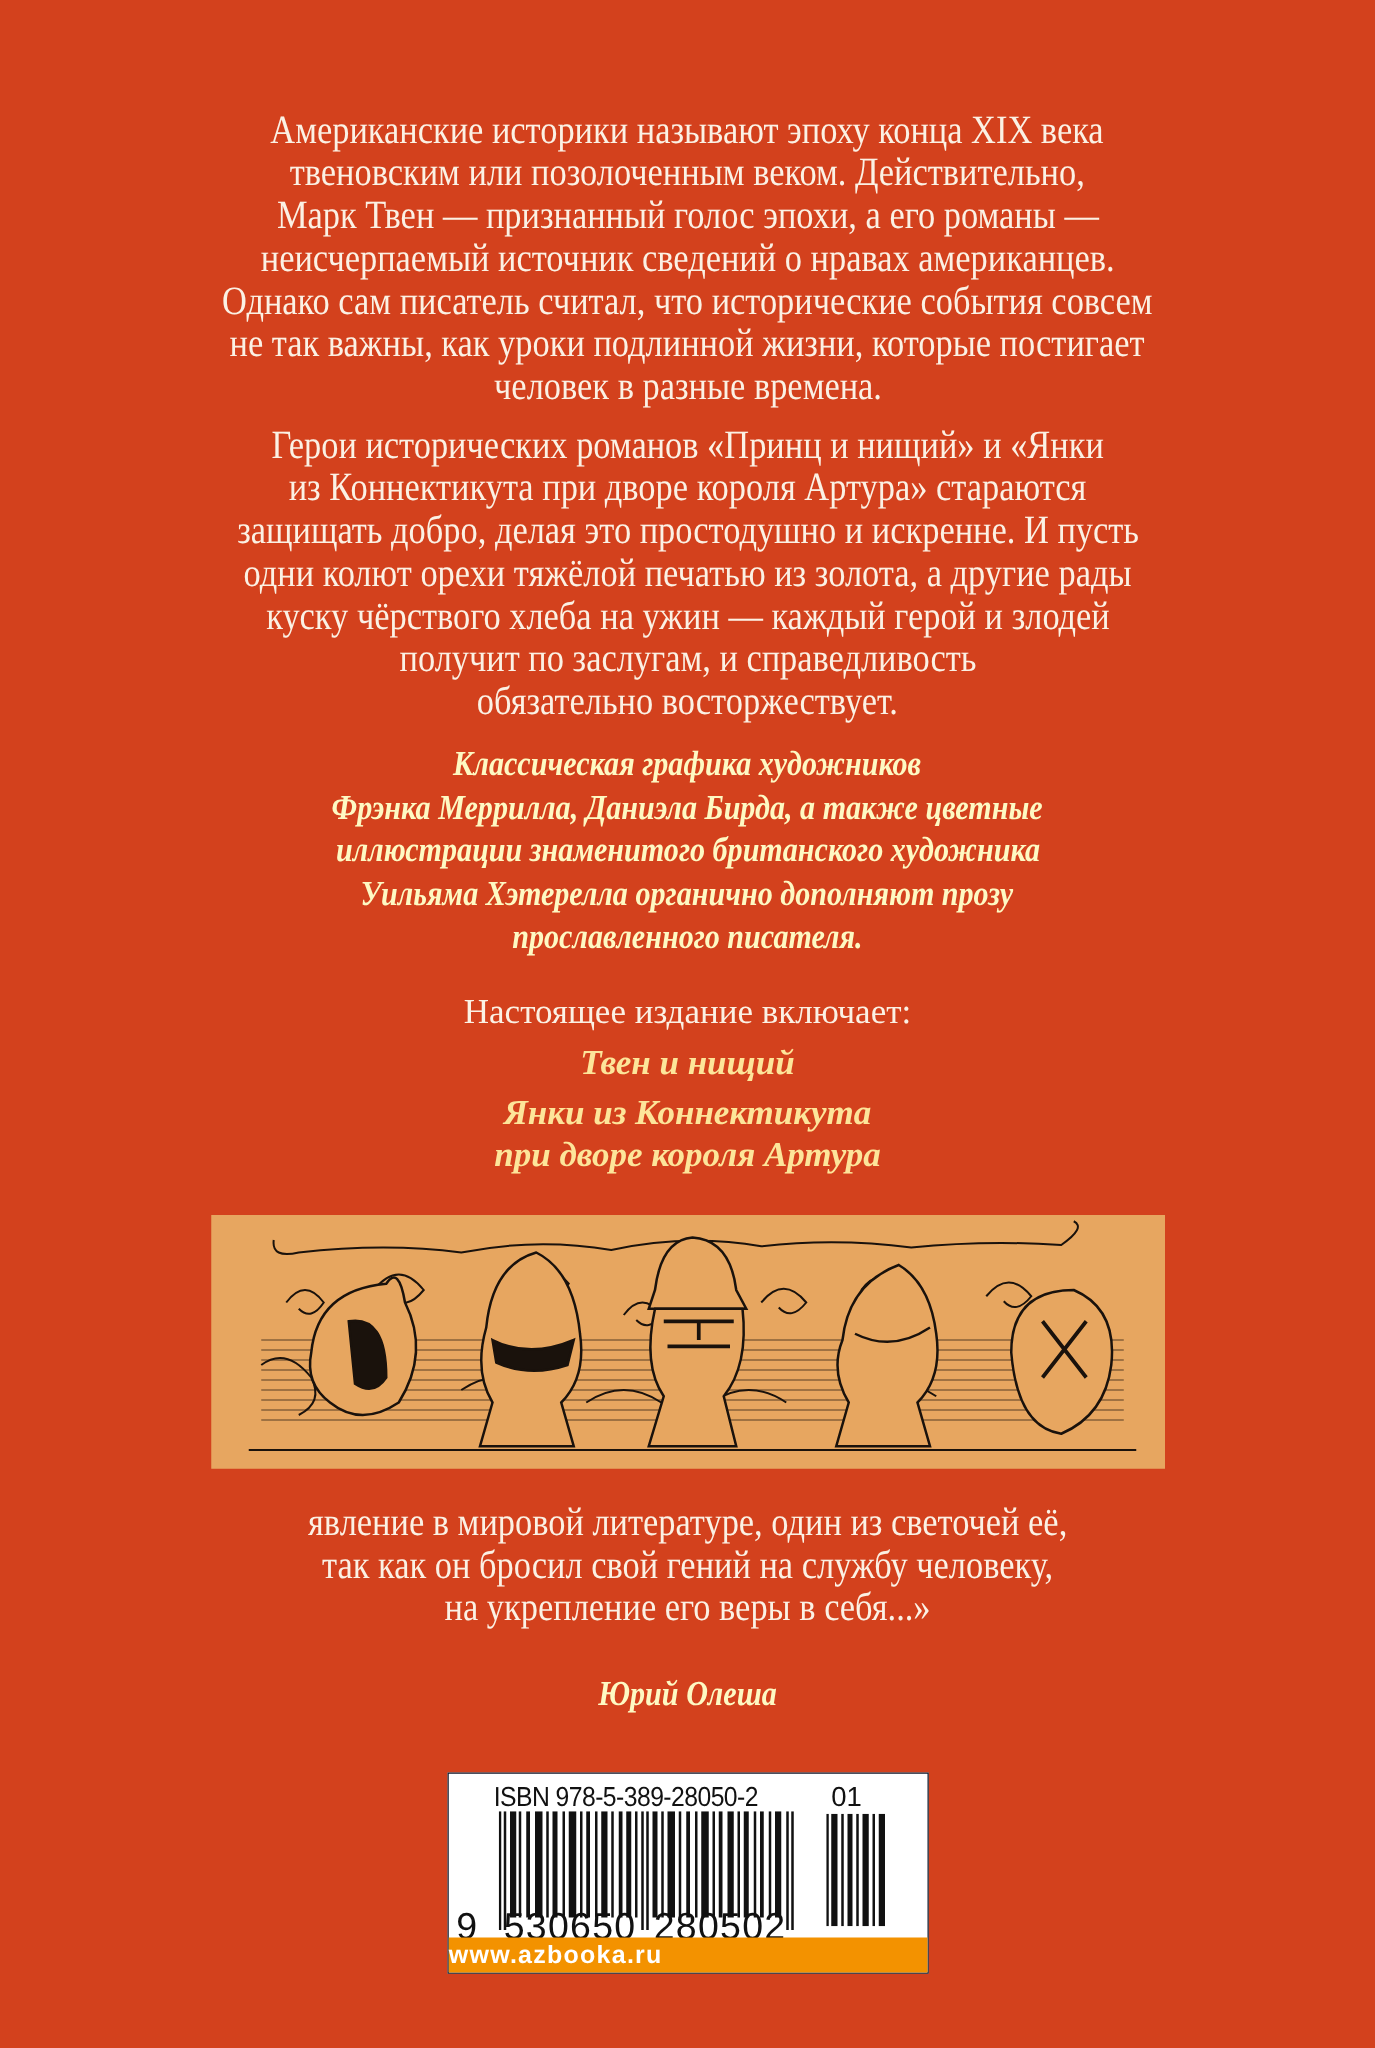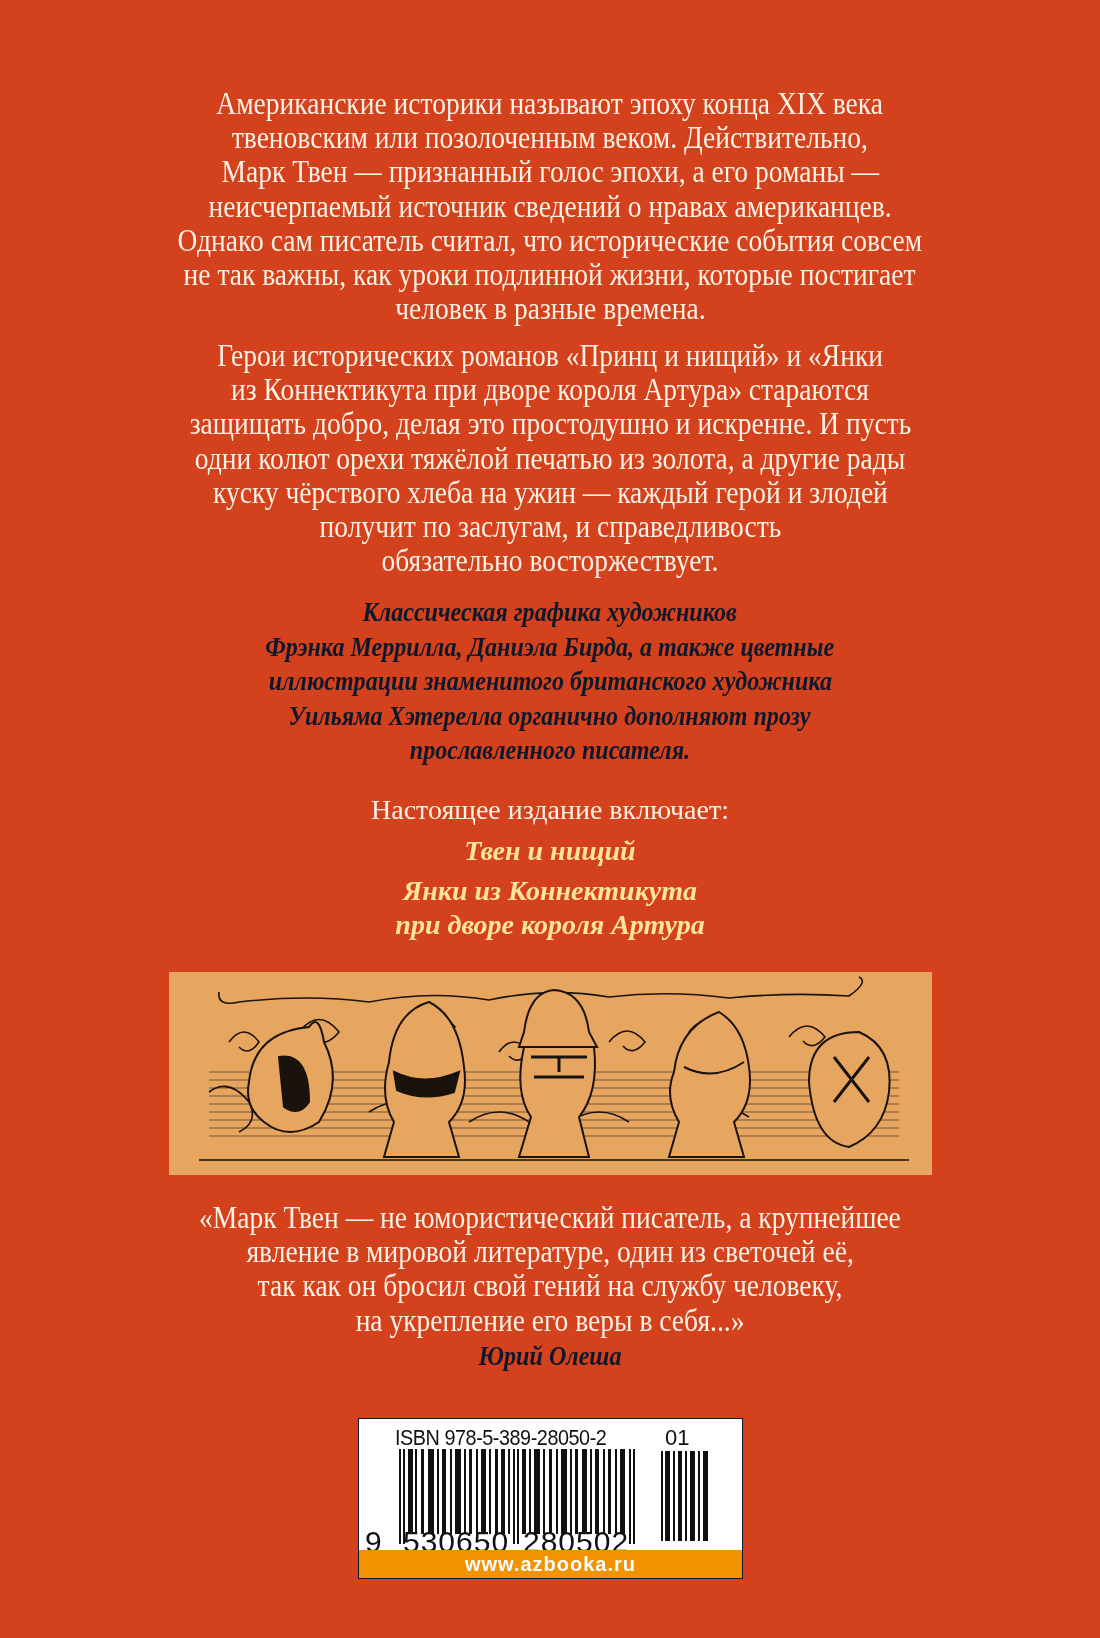--- a/index.html
+++ b/index.html
@@ -7,21 +7,21 @@
       width: 1100px; height: 1638px;
       background: #d3411d;
       position: relative;
       overflow: hidden;
       font-family: "Liberation Serif", "DejaVu Serif", serif;
     }
     .block { position: absolute; left: 0; width: 1100px; text-align: center; }
     .line { display: block; white-space: nowrap; }
     .cond { display: inline-block; transform: scaleX(0.86); transform-origin: center; }
     .para { color: #fbf1e4; font-size: 32px; line-height: 34.2px; }
-    .ital { color: #0f172a; font-size: 28px; line-height: 34.5px; font-style: italic; font-weight: bold; }
+    .ital { color: #fef9c3; font-size: 28px; line-height: 34.5px; font-style: italic; font-weight: bold; }
     .plain { color: #fbf1e4; font-size: 28px; line-height: 34px; }
     .titles { color: #fde59a; font-size: 28px; line-height: 34px; font-style: italic; font-weight: bold; }
 
     .illus {
       position: absolute; left: 169px; top: 972px; width: 763px; height: 203px;
       background: #e7a660;
     }
     .illus svg { width: 100%; height: 100%; display: block; }
 
     .barcode-box {
@@ -31,21 +31,21 @@
     .isbn-text { position: absolute; left: 36px; top: 6px; font-family: "Liberation Sans", sans-serif;
       font-size: 22px; color: #111; letter-spacing: -0.5px; transform: scaleX(0.9); transform-origin: left; }
     .addon-text { position: absolute; left: 306px; top: 6px; font-family: "Liberation Sans", sans-serif;
       font-size: 22px; color: #111; }
     .bars { position: absolute; left: 40px; top: 30px; width: 240px; height: 95px; }
     .addon-bars { position: absolute; left: 302px; top: 32px; width: 50px; height: 90px; }
     .ean-digits { position: absolute; top: 106px; font-family: "Liberation Sans", sans-serif; font-size: 30px; color: #111; }
     .url-band {
       position: absolute; left: 0; right: 0; bottom: 0; height: 28px;
       background: #f39200; color: #fff; font-family: "Liberation Sans", sans-serif;
-      font-weight: bold; font-size: 20px; line-height: 28px; text-align: center; letter-spacing: 1px;
+      font-weight: bold; font-size: 20px; line-height: 28px; letter-spacing: 1px;
     }
   </style>
 </head>
 <body>
 
 <div class="block para" style="top:86px;">
   <span class="line"><span class="cond">Американские историки называют эпоху конца XIX века</span></span>
   <span class="line"><span class="cond">твеновским или позолоченным веком. Действительно,</span></span>
   <span class="line"><span class="cond">Марк Твен — признанный голос эпохи, а его романы —</span></span>
   <span class="line"><span class="cond">неисчерпаемый источник сведений о нравах американцев.</span></span>
@@ -131,21 +131,20 @@
       <path d="M505 100 Q510 55 550 40 Q575 55 580 95 Q585 130 565 150 L575 185 L500 185 L510 150 Q495 125 505 100 Z"></path>
       <path d="M515 95 Q545 110 575 90"></path>
 
       <path d="M640 110 Q640 60 690 60 Q725 75 720 120 Q715 160 680 175 Q645 170 640 110 Z"></path>
       <path d="M665 85 L700 130 M700 85 L665 130" stroke-width="3"></path>
     </g>
   </svg>
 </div>
 
 <div class="block para" style="top:1200px;">
-  <span class="line"><span class="cond">«Марк Твен — не юмористический писатель, а крупнейшее</span></span>
   <span class="line"><span class="cond">явление в мировой литературе, один из светочей её,</span></span>
   <span class="line"><span class="cond">так как он бросил свой гений на службу человеку,</span></span>
   <span class="line"><span class="cond">на укрепление его веры в себя...»</span></span>
 </div>
 <div class="block ital" style="top:1339px;">
   <span class="line"><span class="cond">Юрий Олеша</span></span>
 </div>
 
 <div class="barcode-box">
   <div class="isbn-text">ISBN 978-5-389-28050-2</div>

